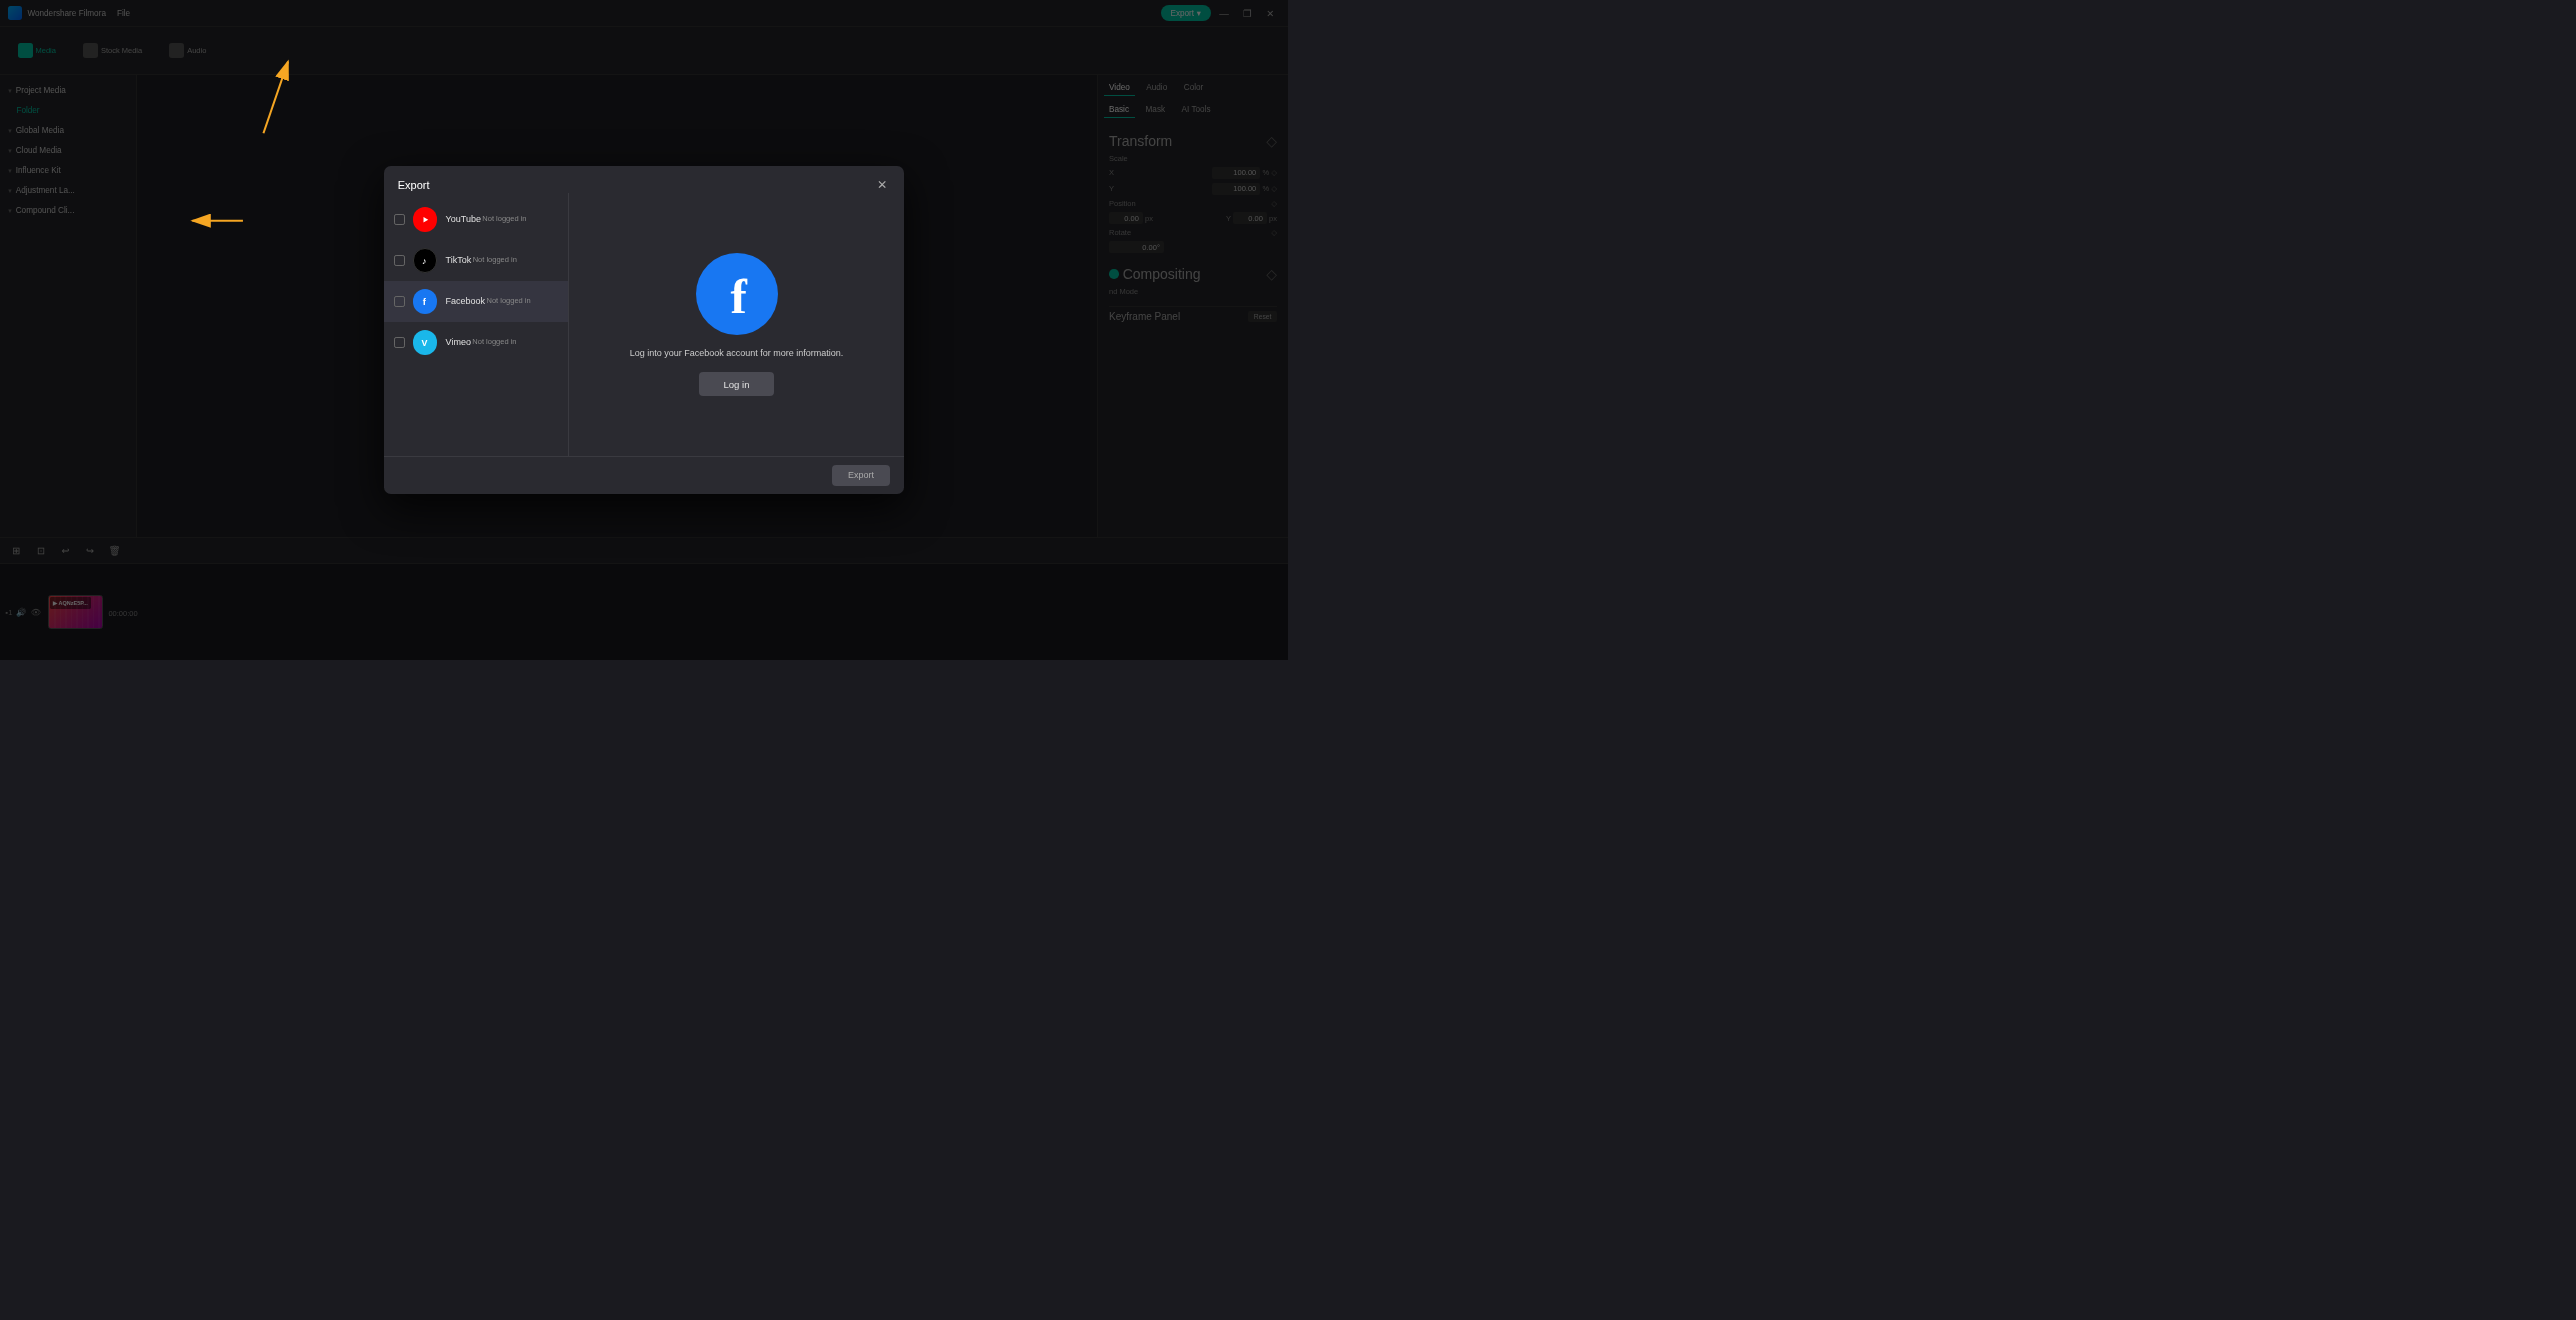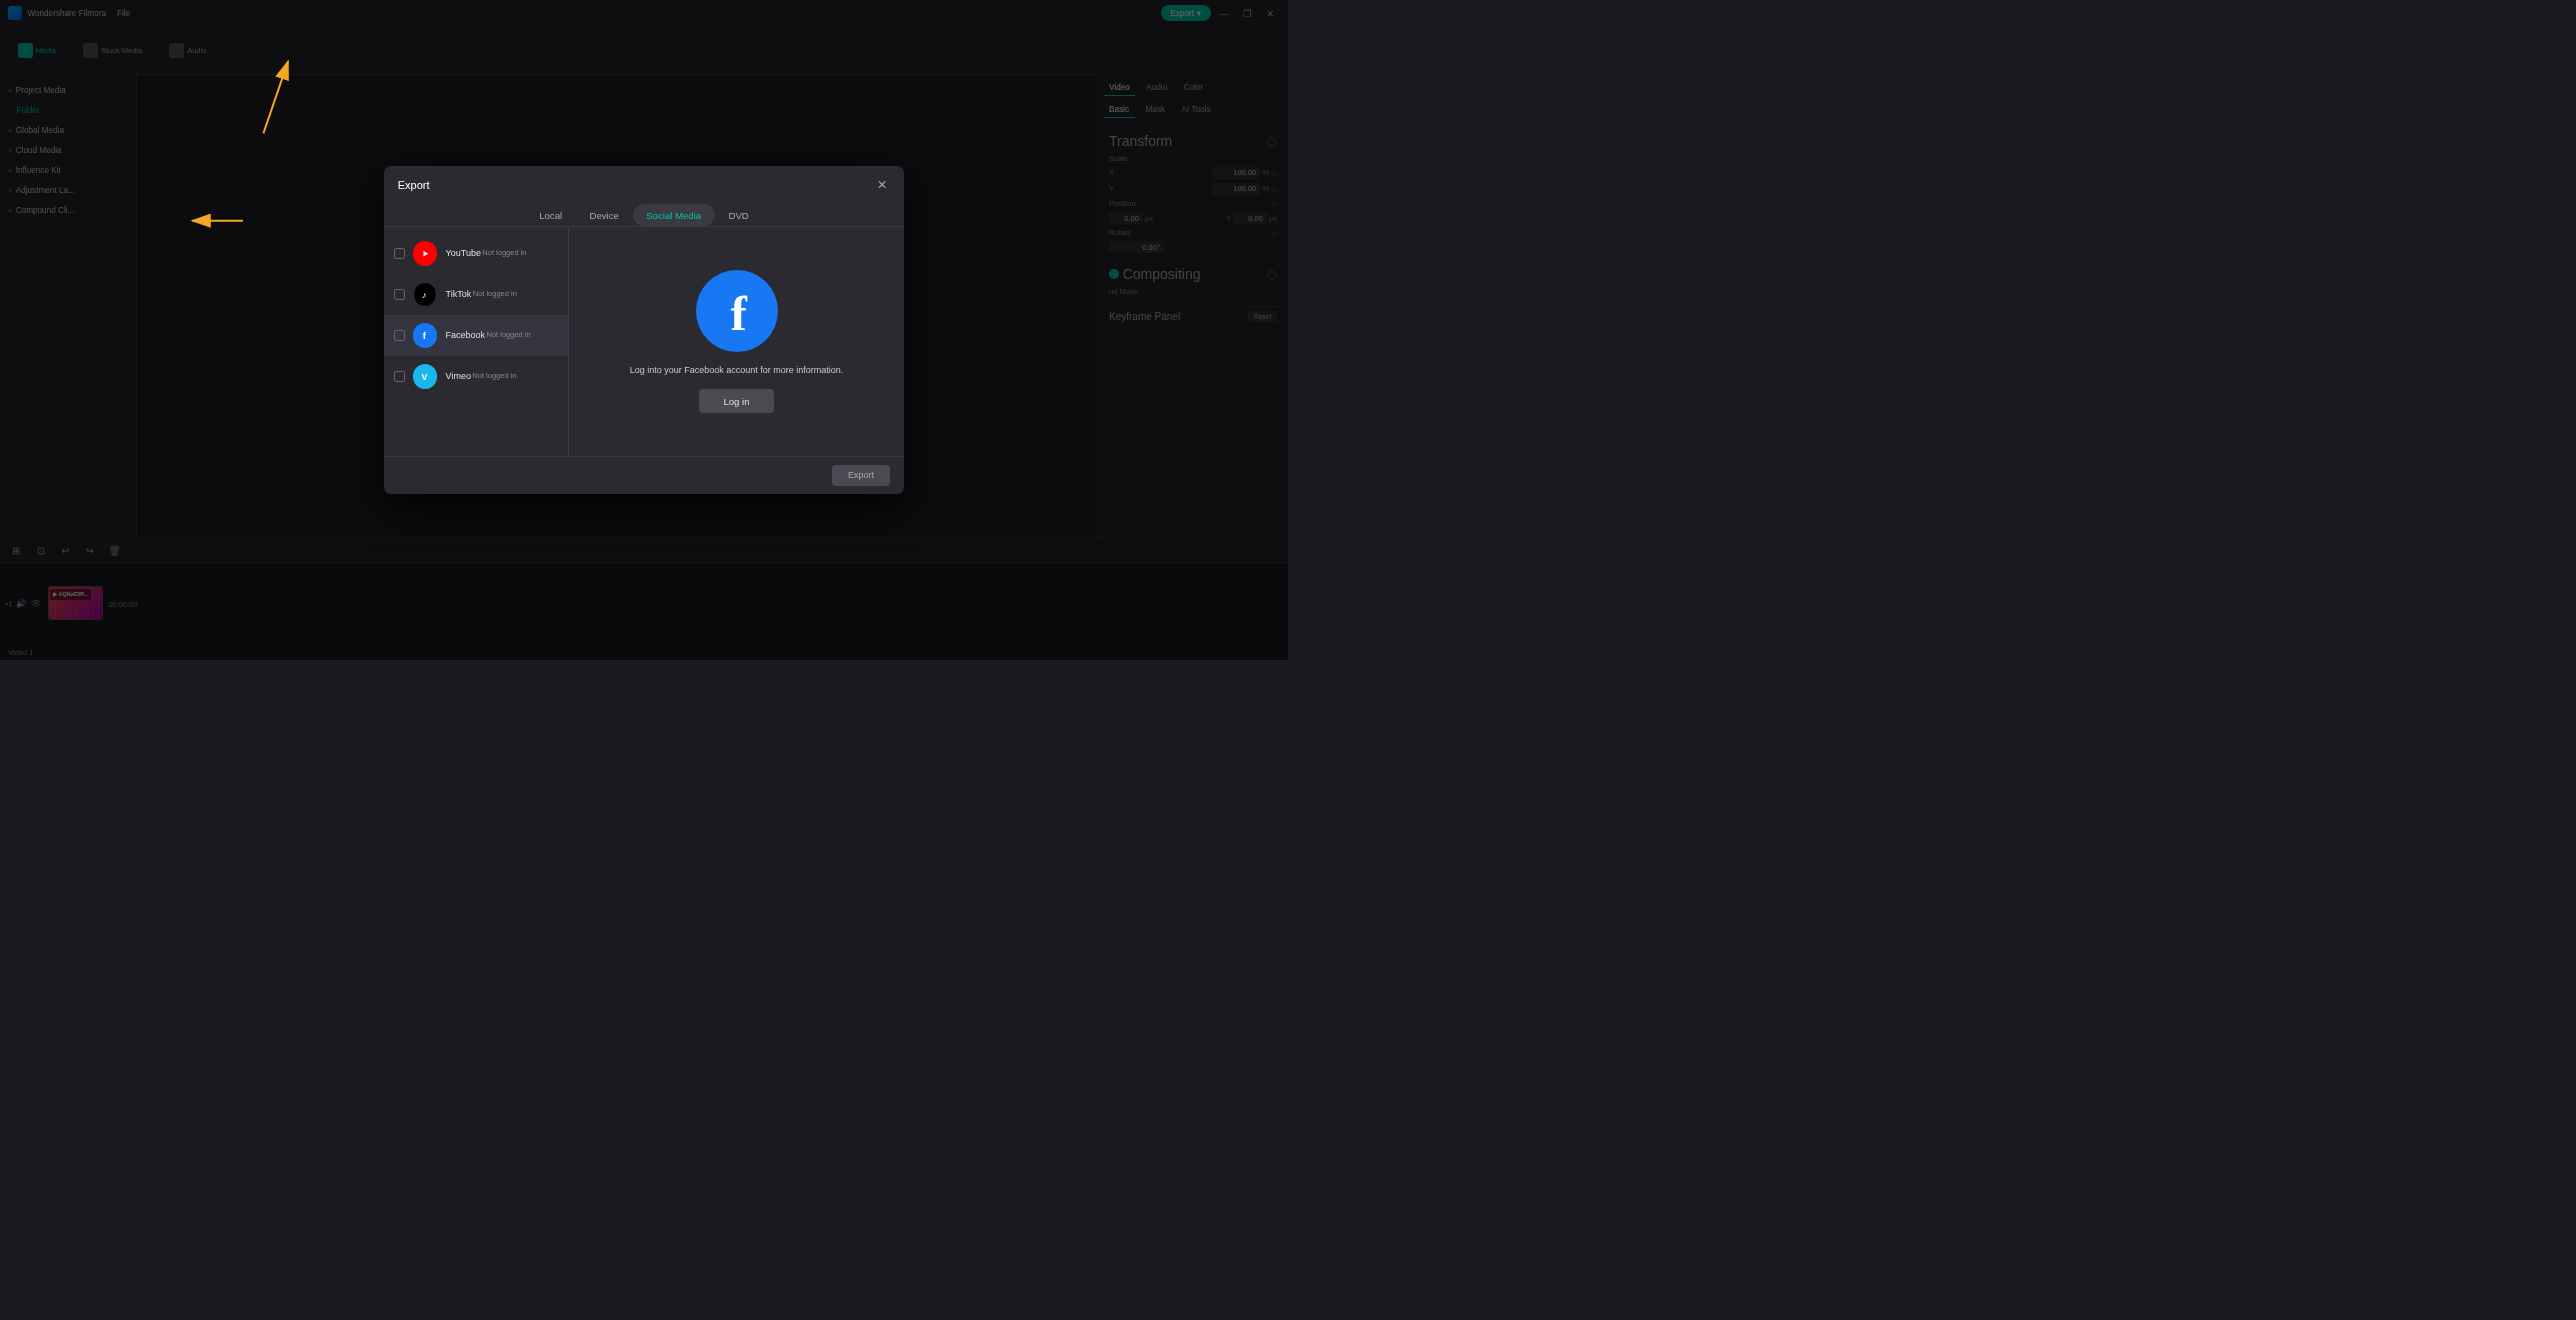--- a/index.html
+++ b/index.html
@@ -706,49 +706,32 @@
       </div>
       <div style="margin-left:6.8px;">
         <div class="video-thumbnail">
           <div style="padding:2.7px;color:white;font-size:5.5px;font-weight:bold;position:absolute;top:1.4px;left:1.4px;background:rgba(0,0,0,0.5);border-radius:1.4px;">▶ AQNzE5P...</div>
         </div>
       </div>
       <div style="margin-left:5.5px;">
         <span style="color:#888;font-size:7.5px;">00:00:00</span>
       </div>
     </div>
-    <div style="padding:2.7px 8.2px;">
-      <span style="color:#888;font-size:7.5px;">Video 1</span>
-    </div>
   </div>
 
 </div>
 
 <div class="overlay">
   <div class="dialog">
 
     <div class="dialog-header">
       <span class="dialog-title">Export</span>
       <button class="dialog-close">✕</button>
     </div>
 
-    <div class="dialog-tabs">
-      <div class="dialog-tab">
-        <span>Local</span>
-      </div>
-      <div class="dialog-tab">
-        <span>Device</span>
-      </div>
-      <div class="dialog-tab active">
-        <span>Social Media</span>
-      </div>
-      <div class="dialog-tab">
-        <span>DVD</span>
-      </div>
-    </div>
 
     <div class="dialog-body">
 
       <div class="platform-list">
 
         <div class="platform-item">
           <div class="platform-checkbox"></div>
           <div class="platform-icon-wrap platform-icon-youtube">
             <svg width="13.7" height="9.6" viewBox="0 0 20 14" fill="none">
               <rect width="20" height="14" rx="3" fill="#ff0000"></rect>

